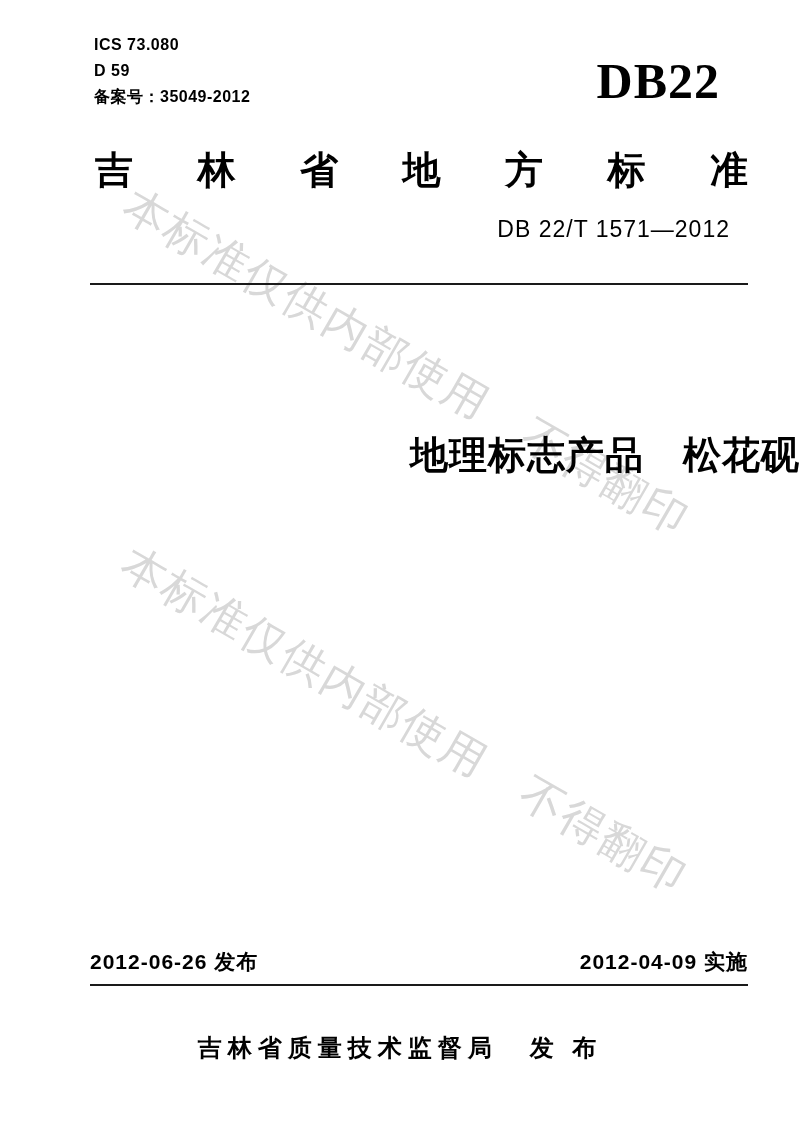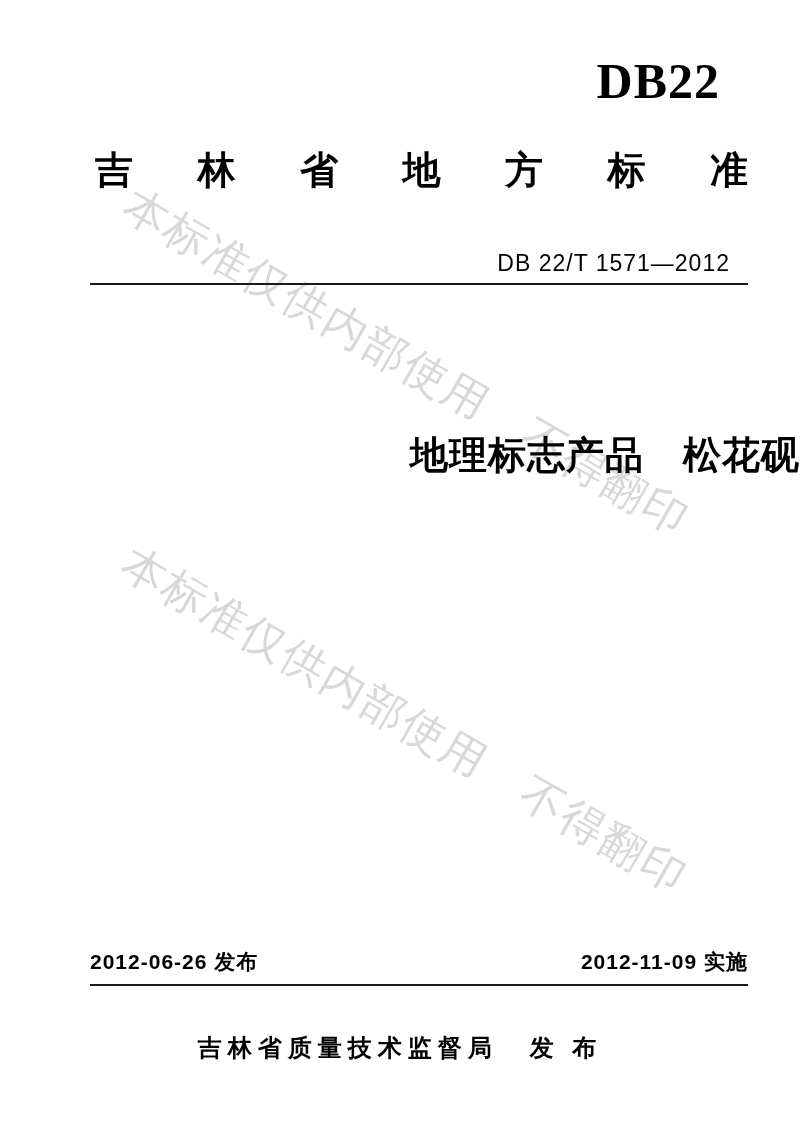--- a/index.html
+++ b/index.html
@@ -56,21 +56,20 @@
     font-size: 38px;
     font-weight: bold;
     line-height: 1.1;
   }
   .standard-number {
     position: absolute;
     right: 70px; top: 216px;
     font-size: 23px;
     font-weight: 400;
     letter-spacing: 1px;
-    margin-top: 34px;
   }
   .header-rule {
     position: absolute;
     left: 90px; right: 52px; top: 283px;
     height: 2px;
     background: #1a1a1a;
   }
   .doc-title {
     position: absolute;
     left: 0; right: 0; top: 430px;
@@ -113,20 +112,25 @@
 </head>
 <body>
 
 <div class="page">
 
   <div class="watermark wm-1">本标准仅供内部使用　不得翻印</div>
   <div class="watermark wm-2">本标准仅供内部使用　不得翻印</div>
 
   <div class="content">
 
+    <div class="meta-block">
+      <div>ICS 73.080</div>
+      <div>D 59</div>
+      <div>备案号：35049-2012</div>
+    </div>
 
     <div class="db-logo">DB22</div>
 
     <div class="standard-category">
         <span>吉</span>
         <span>林</span>
         <span>省</span>
         <span>地</span>
         <span>方</span>
         <span>标</span>
@@ -135,21 +139,21 @@
 
     <div class="standard-number">DB 22/T 1571—2012</div>
 
     <div class="header-rule"></div>
 
     <div class="doc-title">地理标志产品　松花砚</div>
 
 
     <div class="date-row">
       <span>2012-06-26 发布</span>
-      <span>2012-11-09 实施</span>
+      <span>2012-04-09 实施</span>
     </div>
 
     <div class="publisher-row">
       <span>吉林省质量技术监督局</span>
       <span>发 布</span>
     </div>
 
   </div>
 </div>
 

